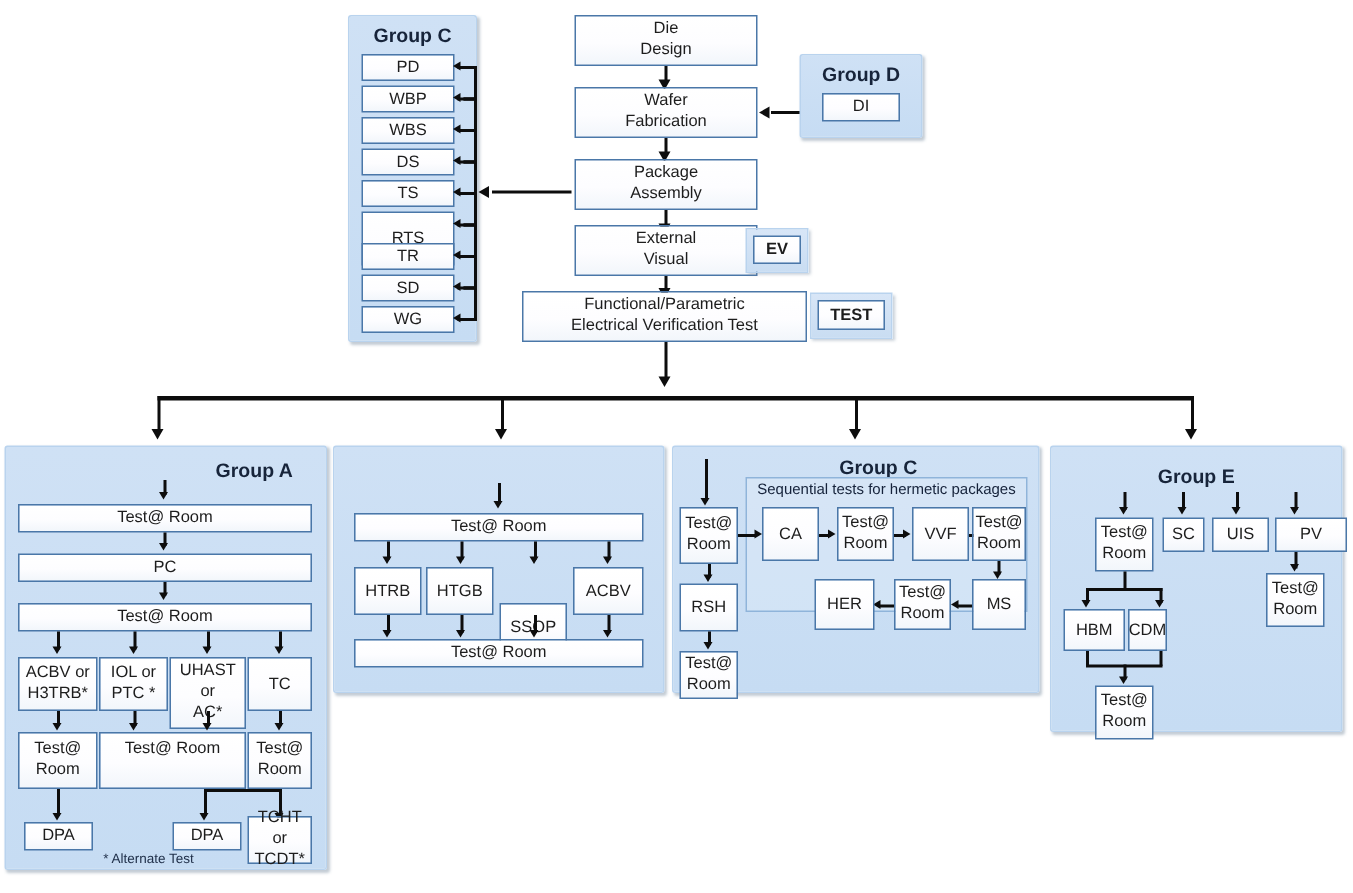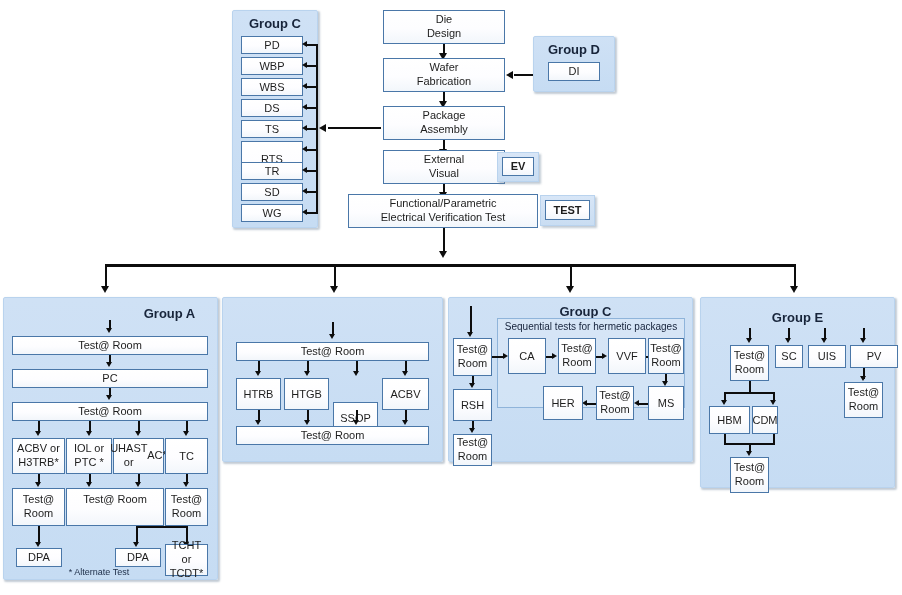--- a/index.html
+++ b/index.html
@@ -220,21 +220,21 @@
   <div class="arw sm dn" style="left:183px;top:431px;"></div>
 
   <div class="node two" style="left:12px;top:438px;width:53px;height:36px;flex-direction:column;">
     <span>ACBV or</span>
     <span>H3TRB*</span>
   </div>
   <div class="node two" style="left:66px;top:438px;width:46px;height:36px;flex-direction:column;">
     <span>IOL or</span>
     <span>PTC *</span>
   </div>
-  <div class="node two" style="left:113px;top:438px;width:51px;height:36px;flex-direction:row;align-items:center;">
+  <div class="node two" style="left:113px;top:438px;width:51px;height:48px;flex-direction:column;align-items:center;">
     <span>UHAST or</span>
     <span>AC*</span>
   </div>
   <div class="node" style="left:165px;top:438px;width:43px;height:36px;">TC</div>
 
   <div class="ln lnv" style="left:38px;top:474px;height:10px;"></div>
   <div class="arw sm dn" style="left:35px;top:482px;"></div>
   <div class="ln lnv" style="left:89px;top:474px;height:10px;"></div>
   <div class="arw sm dn" style="left:86px;top:482px;"></div>
   <div class="ln lnv" style="left:138px;top:474px;height:10px;"></div>

